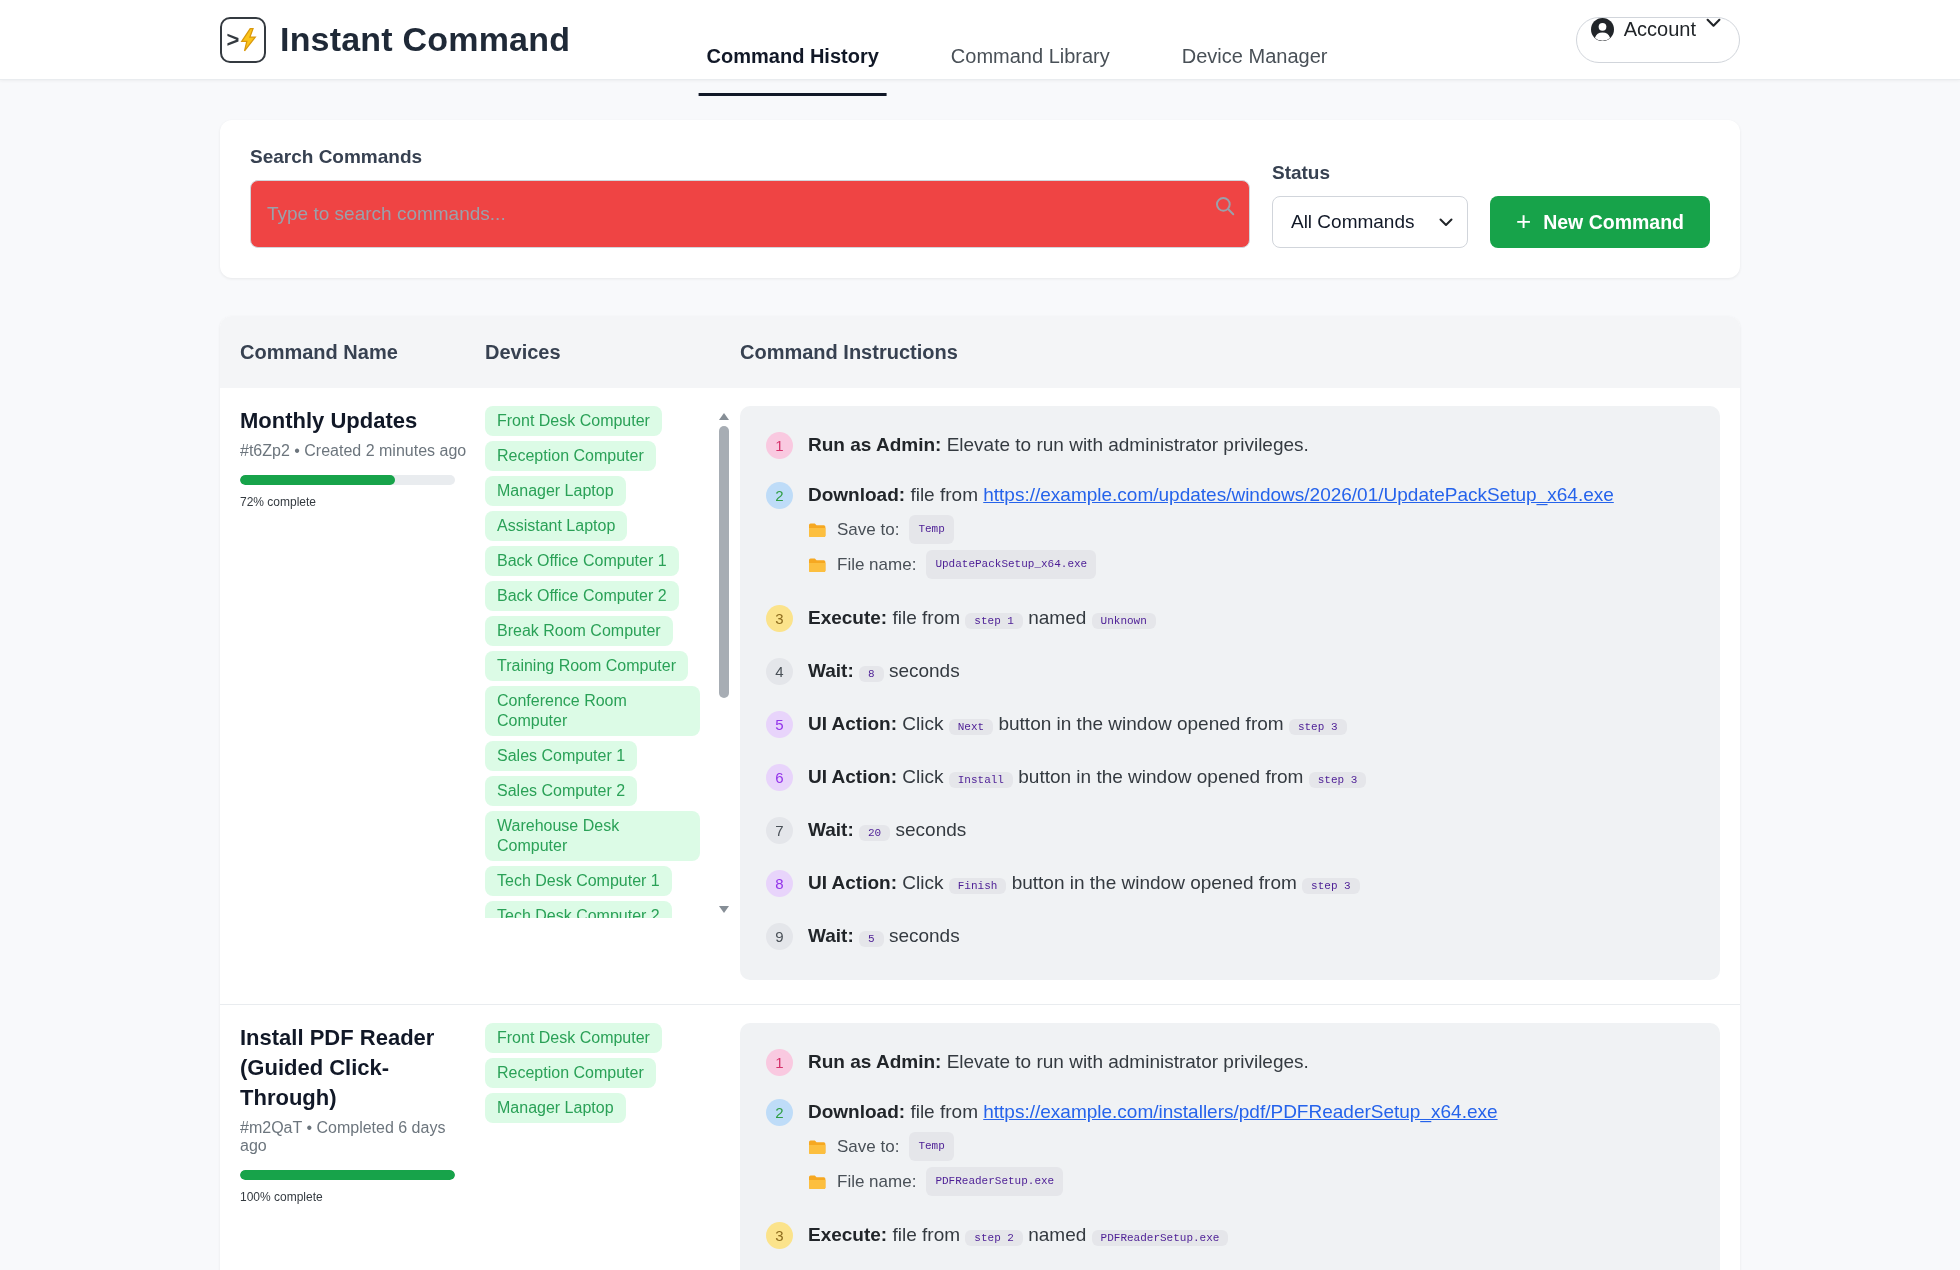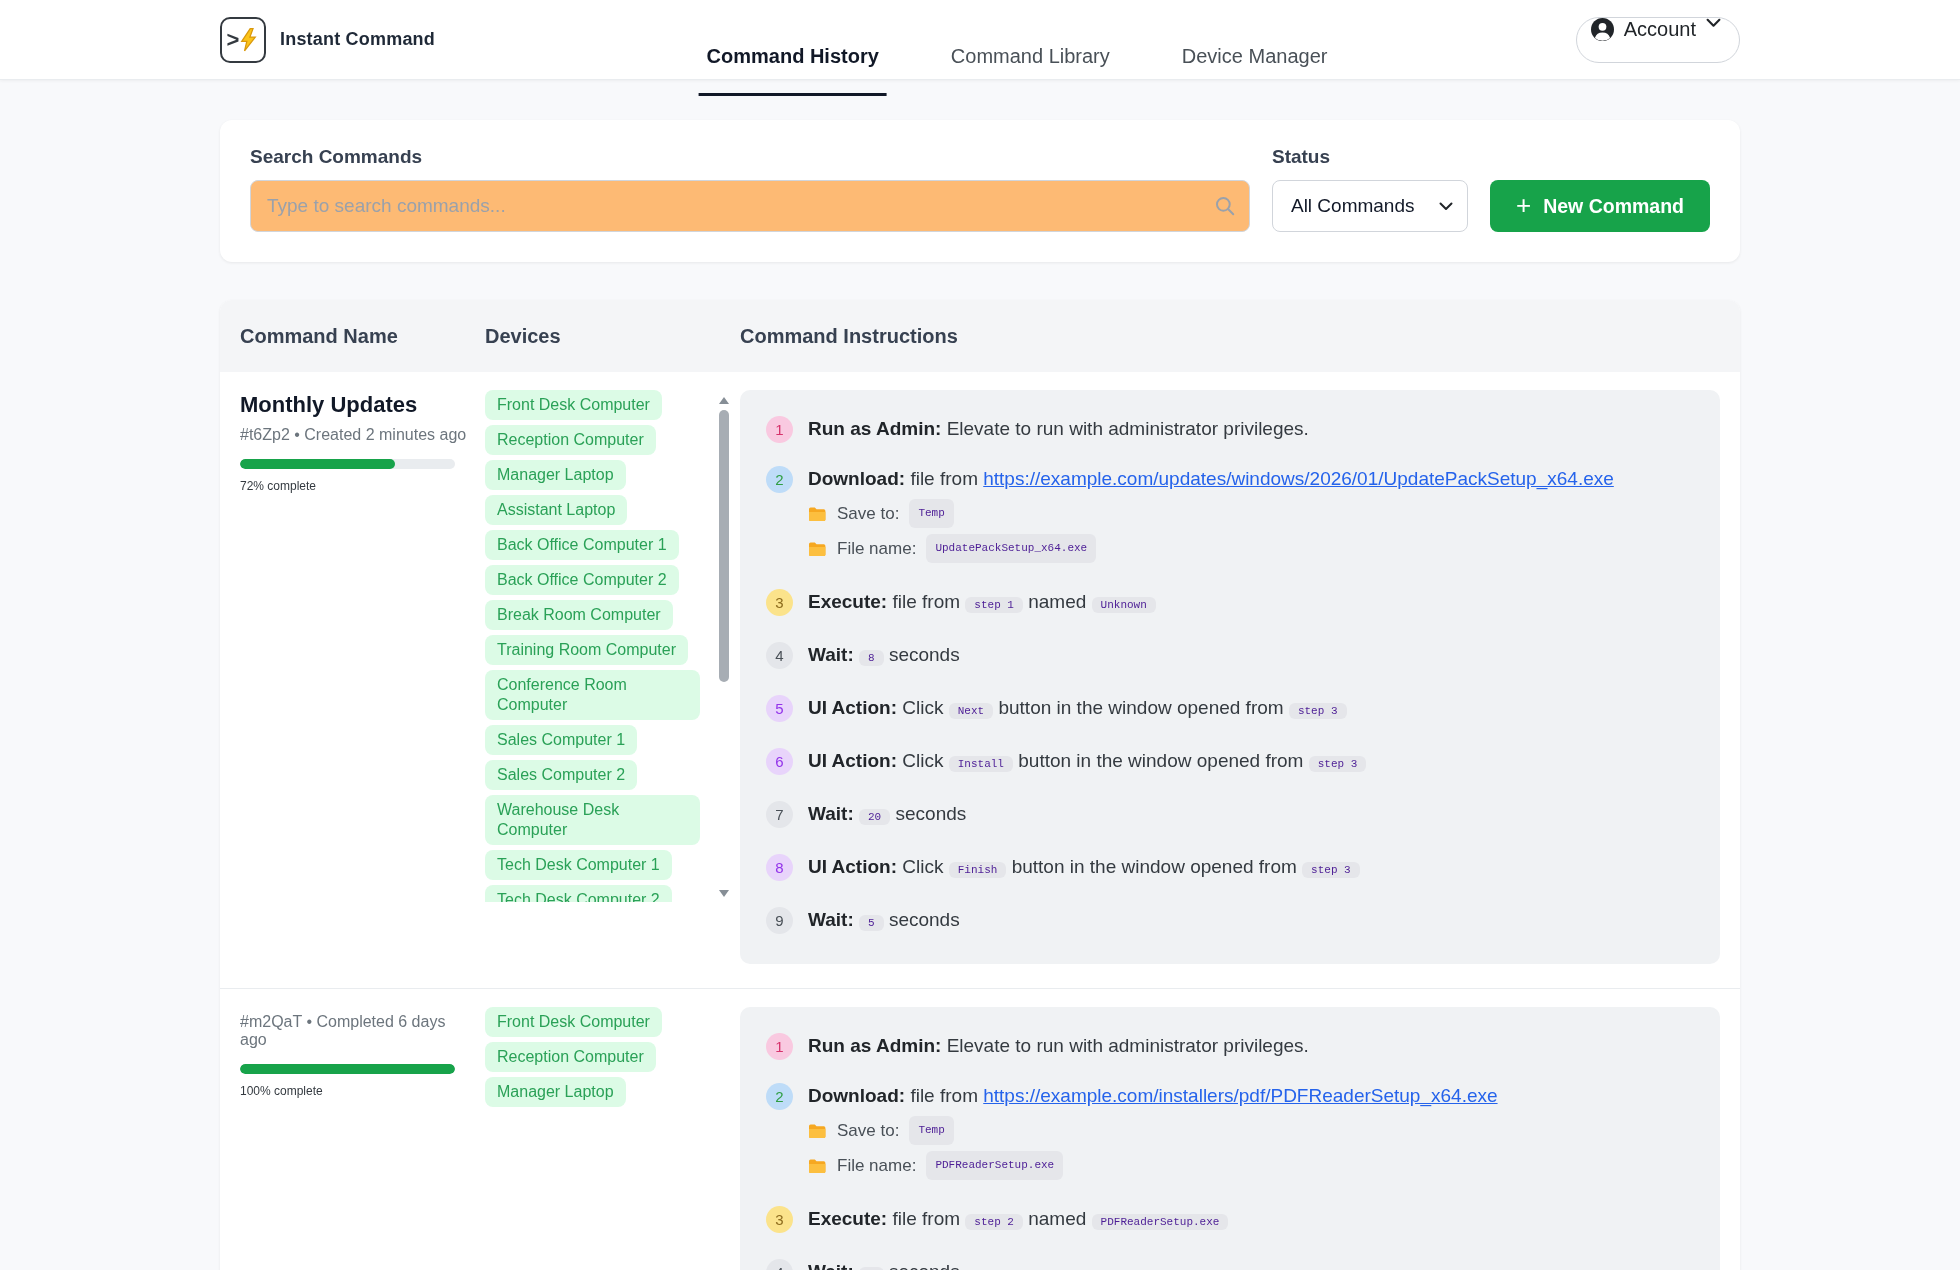--- a/index.html
+++ b/index.html
@@ -6,41 +6,41 @@
   html,body { width:1960px; height:1270px; overflow:hidden; }
   body { font-family:"Liberation Sans",sans-serif; background:#f8f9fb; color:#212529; }
 
   
   .navbar { position:relative; height:80px; background:#fff; border-bottom:1px solid #e9ecef;
             box-shadow:0 1px 3px rgba(0,0,0,.05); display:flex; align-items:center; padding:0 220px; z-index:5; }
   .brand { display:flex; align-items:center; gap:14px; cursor:pointer; }
   .logo-box { width:46px; height:46px; border:2.5px solid #343a40; border-radius:10px;
               display:flex; align-items:center; justify-content:center; gap:1px; background:#fff; }
   .logo-gt { font-size:22px; font-weight:700; color:#343a40; margin-left:-2px; }
-  .brand-title { font-size:18px; font-weight:600; color:#1f2937; letter-spacing:.2px; }
+  .brand-title { font-size:34px; font-weight:600; color:#1f2937; letter-spacing:.2px; }
   .nav-center { position:absolute; left:50%; transform:translateX(calc(-50% + 37px)); top:16px; height:80px;
                 display:flex; gap:56px; align-items:center; }
   .nav-item { height:80px; display:flex; align-items:center; padding:0 8px; font-size:20px; color:#495057;
               cursor:pointer; border-bottom:3px solid transparent; border-top:3px solid transparent; }
   .nav-item.active { color:#111827; font-weight:700; border-bottom-color:#111827; }
   .account-btn { margin-left:auto; display:flex; align-items:flex-start; gap:10px; border:1px solid #d1d5db;
                  background:#fff; border-radius:24px; height:46px; padding:0 18px 0 14px; font-size:20px;
                  color:#212529; cursor:pointer; font-family:inherit; }
 
   main { padding:0 220px; }
 
   
   .search-card { margin-top:40px; background:#fff; border-radius:12px; box-shadow:0 1px 3px rgba(0,0,0,.07);
                  padding:26px 30px 30px; display:flex; gap:22px; align-items:flex-end; }
   .field { display:flex; flex-direction:column; }
   .field.grow { flex:1; }
   .field-label { font-size:19px; font-weight:600; color:#374151; margin-bottom:12px; }
   .text-input-wrap { position:relative; }
-  .text-input { width:100%; height:52px; border:1px solid #d1d5db; border-radius:8px; padding:0 46px 0 16px;
-                font-size:19px; font-family:inherit; color:#212529; background:#fdba74; }
+  .text-input { width:100%; height:68px; border:1px solid #d1d5db; border-radius:8px; padding:0 46px 0 16px;
+                font-size:19px; font-family:inherit; color:#212529; background:#ef4444; }
   .text-input::placeholder { color:#9aa1ab; }
   .search-icon { position:absolute; right:14px; top:15px; }
   .select-box { width:196px; height:52px; border:1px solid #d1d5db; border-radius:8px; background:#fff;
                 display:flex; align-items:center; justify-content:space-between; padding:0 14px 0 18px;
                 font-size:19px; color:#111827; cursor:pointer;text-align:center; }
   .new-cmd-btn { height:52px; padding:0 26px; border:none; border-radius:8px; background:#17a34a; color:#fff;
                  font-size:19.5px; font-weight:600; font-family:inherit; display:flex; align-items:center;
                  gap:12px; cursor:pointer; }
   .plus-glyph { font-size:26px; font-weight:400; line-height:1; margin-top:-2px; }
 
@@ -274,20 +274,21 @@
     <div class="step-body">
       <span class="step-title">Wait:</span><span class="step-parts"><span> </span><span class="chip">5</span> <span> seconds</span></span>
       <div class="subs"></div>
     </div>
   </div>
             </div>
     </div>
   </div>
         <div class="trow">
     <div class="name-cell">
+      <div class="cmd-name">Install PDF Reader (Guided Click-Through)</div>
       <div class="cmd-meta">#m2QaT • Completed 6 days ago</div>
       <div class="progress-track">
         <div class="progress-fill" style="width: 100%;"></div>
       </div>
       <div class="progress-label">100% complete</div>
     </div>
     <div class="devices-cell">
       <div class="pill-list">
               <div class="pill">Front Desk Computer</div>
               <div class="pill">Reception Computer</div>

